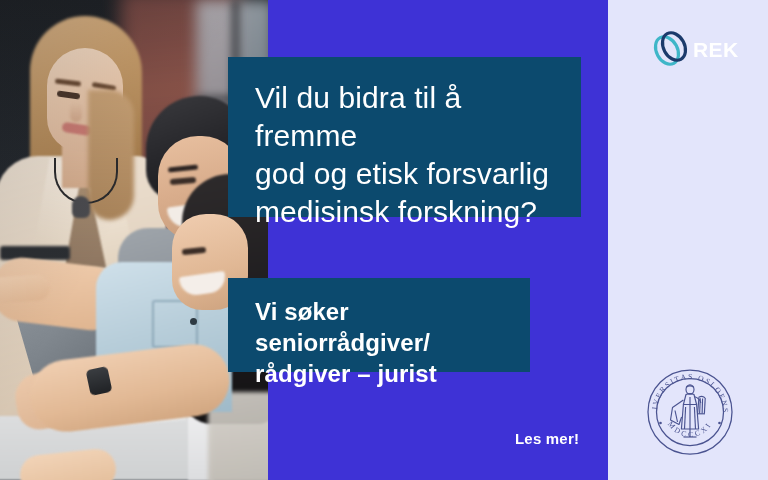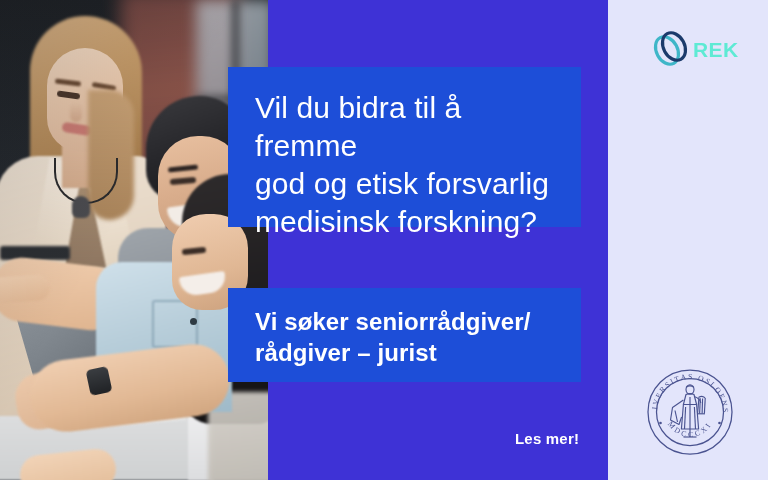--- a/index.html
+++ b/index.html
@@ -347,32 +347,31 @@
   .rightpanel {
     position: absolute;
     left: 608px; top: 0;
     width: 160px; height: 480px;
     background: #E3E5FB;
   }
 
   
   .textbox {
     position: absolute;
-    background: #1d4ed8;
+    background: #0c4a6e;
     box-sizing: border-box;
-    margin-top: 10px;
   }
   .box-headline {
     left: 228px; top: 57px;
     width: 353px; height: 160px;
     padding: 22px 26px 0 27px;
   }
   .box-job {
     left: 228px; top: 278px;
-    width: 353px; height: 94px;
+    width: 302px; height: 94px;
     padding: 18px 26px 0 27px;
   }
   .headline-text {
     margin: 0;
     color: #ffffff;
     font-size: 30px;
     line-height: 38px;
     font-weight: 400;
     letter-spacing: .1px;
     white-space: pre-line;
@@ -511,21 +510,21 @@
 
   <div class="cta">Les mer!</div>
 
   <div class="rek-logo">
     <span class="rek-mark">
       <svg viewBox="0 0 40 42" width="40" height="42" aria-hidden="true">
         <ellipse cx="17" cy="22.5" rx="10.5" ry="14.5" transform="rotate(-28 17 22.5)" fill="none" stroke="#3FB6C8" stroke-width="3.2"></ellipse>
         <ellipse cx="24" cy="18.5" rx="10.5" ry="14.5" transform="rotate(-28 24 18.5)" fill="none" stroke="#1B3A6B" stroke-width="3.2"></ellipse>
       </svg>
     </span>
-    <span class="rek-word" style="color:#5eead4">REK</span>
+    <span class="rek-word" style="color:#ffffff">REK</span>
   </div>
 
   <div class="uio-seal">
     <svg viewBox="0 0 90 90" width="90" height="90" aria-hidden="true">
       <defs>
         <path id="uioTopArc" d="M 12,45 A 33,33 0 0 1 78,45" fill="none"></path>
         <path id="uioBotArc" d="M 20,45 A 25,25 0 0 0 70,45" fill="none"></path>
       </defs>
       <g fill="none" stroke="#4A5390" stroke-width="1.25">
         <circle cx="45" cy="45" r="42"></circle>

